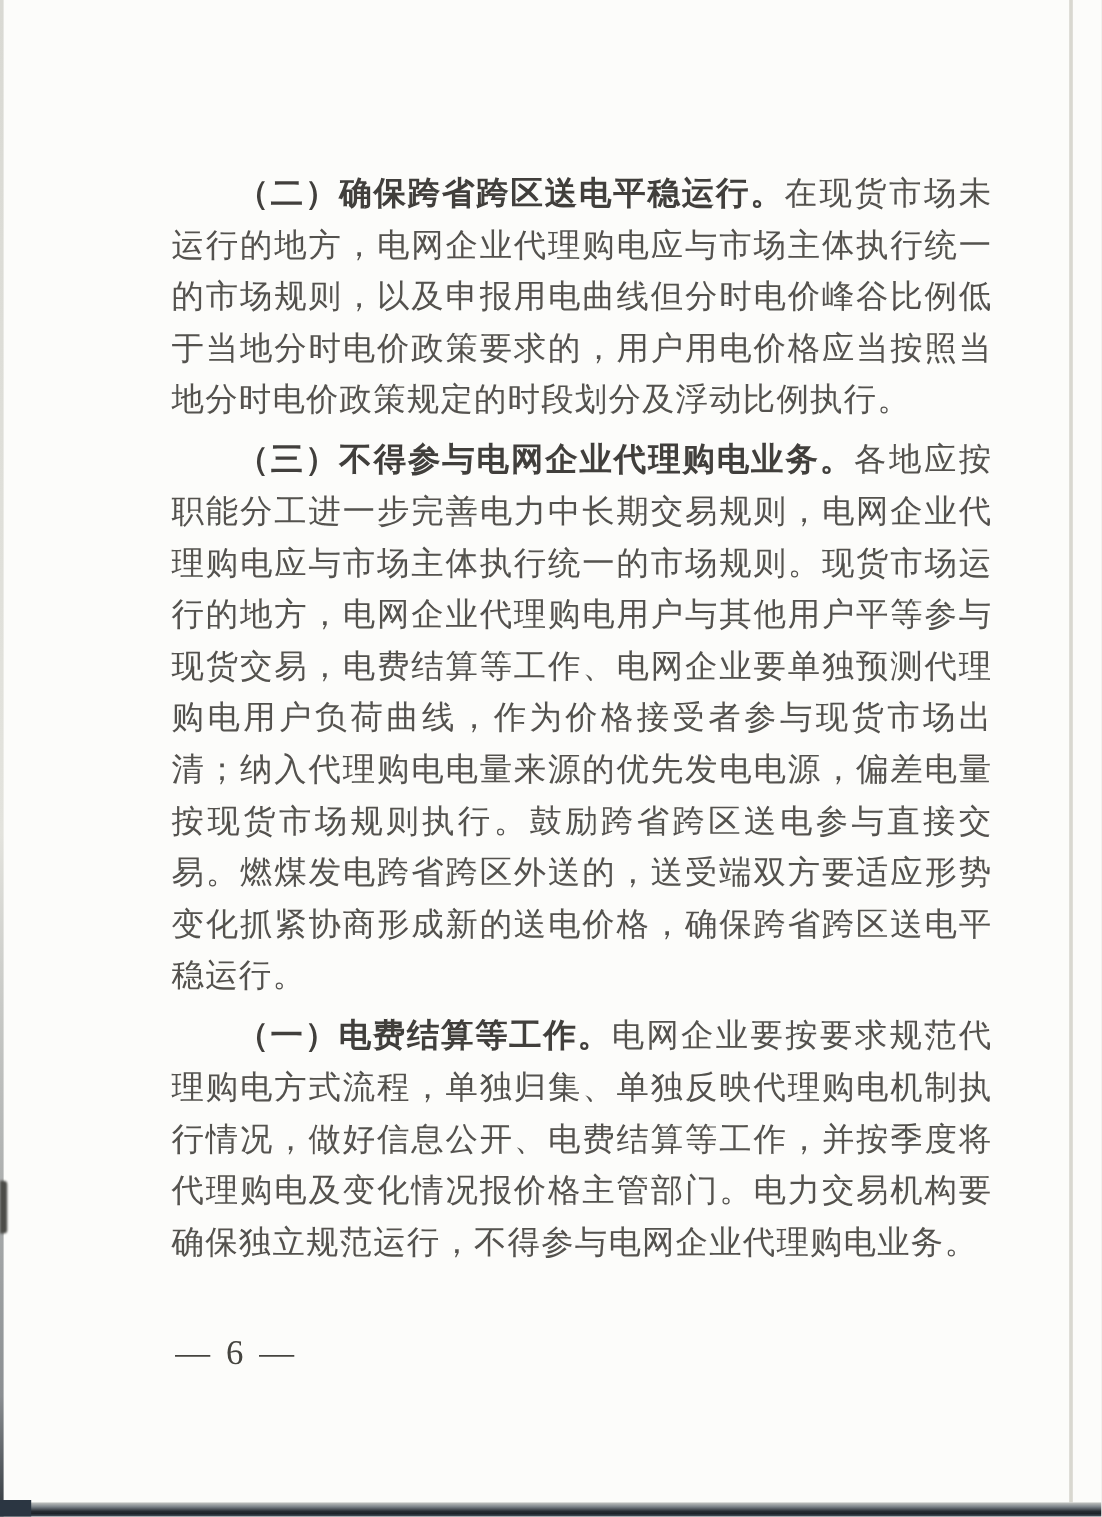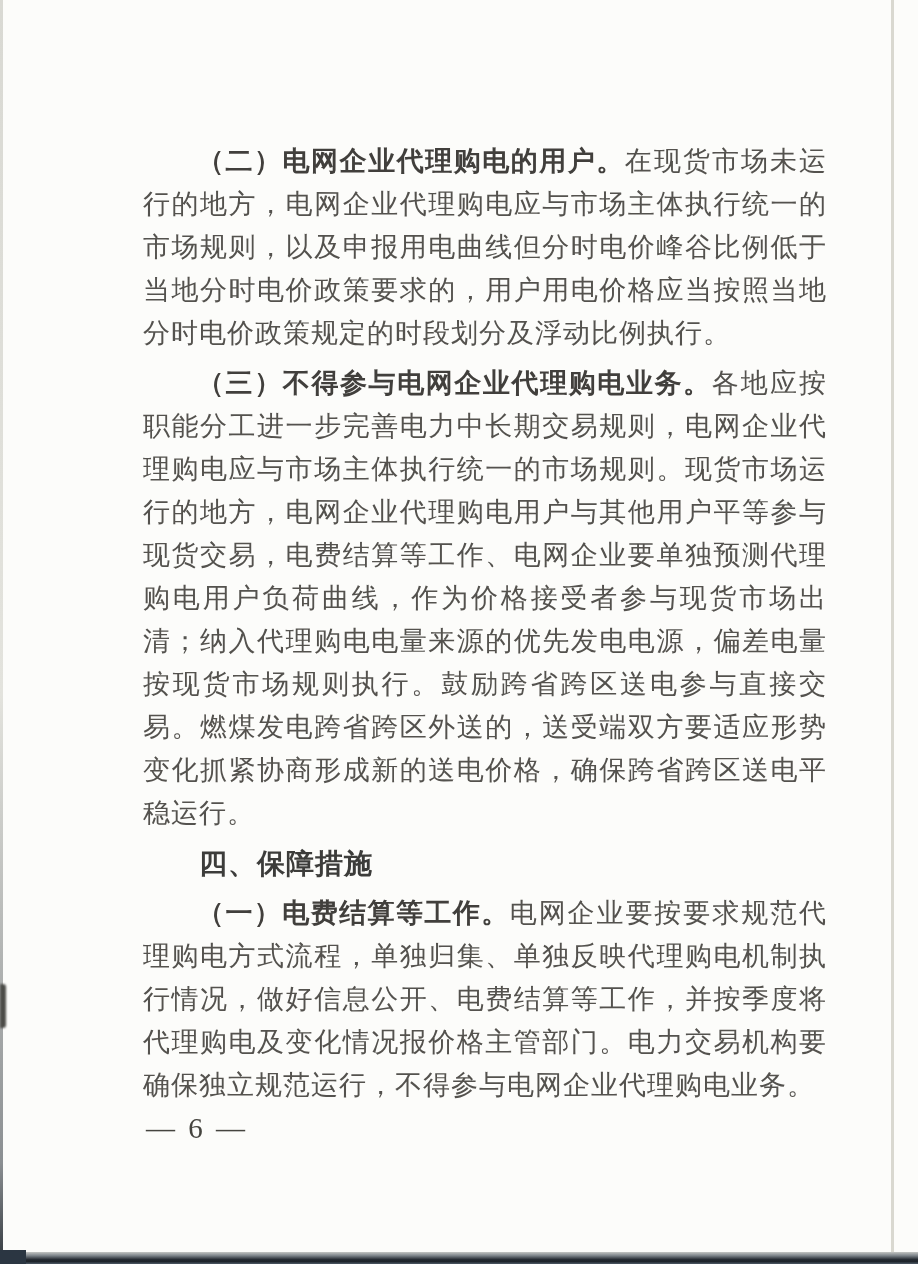--- a/index.html
+++ b/index.html
@@ -93,26 +93,25 @@
     letter-spacing: 3px;
   }
 </style>
 </head>
 <body>
 
 <div class="scan-page">
 
   <div class="text-block">
 
-    <p class="para"><span class="lead">（二）电网企业代理购电的用户。</span><span>在现货市场未运行的地方，电网企业代理购电应与市场主体执行统一的市场规则，以及申报用电曲线但分时电价峰谷比例低于当地分时电价政策要求的，用户用电价格应当按照当地分时电价政策规定的时段划分及浮动比例执行。</span></p>
+    <p class="para"><span class="lead">（二）确保跨省跨区送电平稳运行。</span><span>在现货市场未运行的地方，电网企业代理购电应与市场主体执行统一的市场规则，以及申报用电曲线但分时电价峰谷比例低于当地分时电价政策要求的，用户用电价格应当按照当地分时电价政策规定的时段划分及浮动比例执行。</span></p>
 
     <p class="para"><span class="lead">（三）不得参与电网企业代理购电业务。</span><span>各地应按职能分工进一步完善电力中长期交易规则，电网企业代理购电应与市场主体执行统一的市场规则。现货市场运行的地方，电网企业代理购电用户与其他用户平等参与现货交易，电费结算等工作、电网企业要单独预测代理购电用户负荷曲线，作为价格接受者参与现货市场出清；纳入代理购电电量来源的优先发电电源，偏差电量按现货市场规则执行。鼓励跨省跨区送电参与直接交易。燃煤发电跨省跨区外送的，送受端双方要适应形势变化抓紧协商形成新的送电价格，确保跨省跨区送电平稳运行。</span></p>
 
 
-    <p class="heading">四、保障措施</p>
 
     <p class="para"><span class="lead">（一）电费结算等工作。</span><span>电网企业要按要求规范代理购电方式流程，单独归集、单独反映代理购电机制执行情况，做好信息公开、电费结算等工作，并按季度将代理购电及变化情况报价格主管部门。电力交易机构要确保独立规范运行，不得参与电网企业代理购电业务。</span></p>
 
   </div>
 
   <div class="page-footer">— 6 —</div>
 
   <div class="edge-left"></div>
   <div class="edge-right"></div>
   <div class="edge-smudge"></div>

